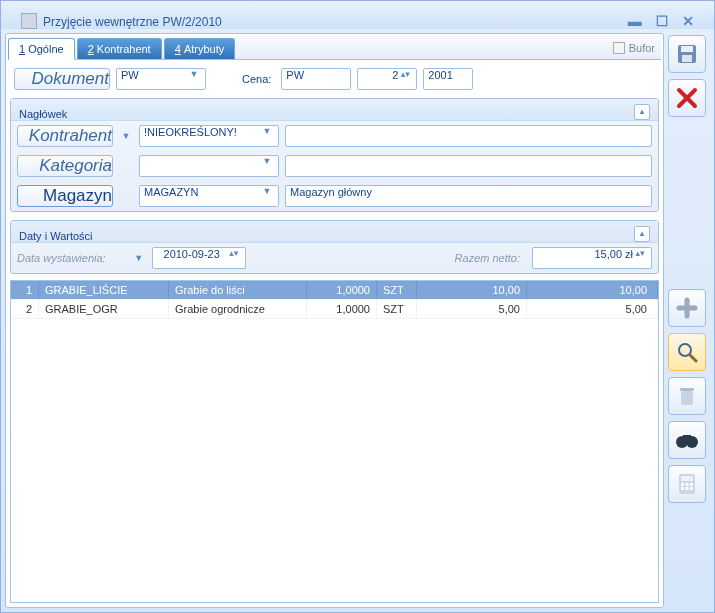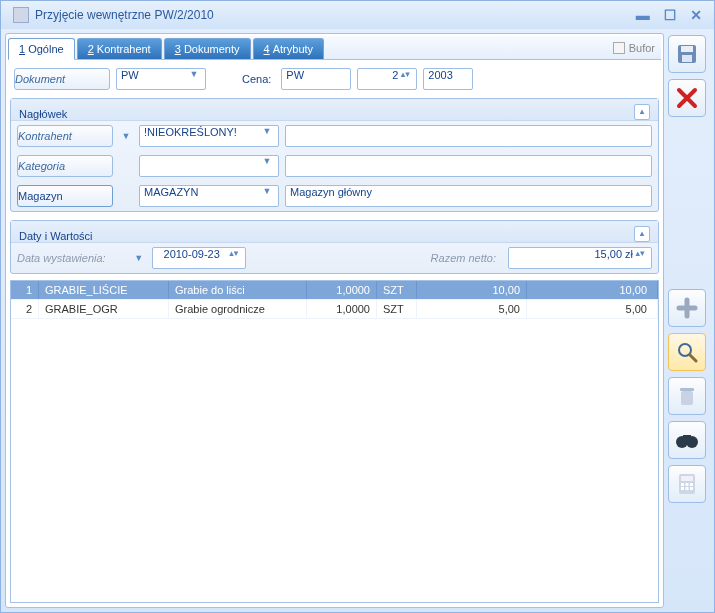--- a/index.html
+++ b/index.html
@@ -1,33 +1,33 @@
 <!DOCTYPE html>
 <html><head>
 <meta charset="utf-8">
 <style>
 *{box-sizing:border-box;margin:0;padding:0}
 body{font-family:Tahoma,Arial,sans-serif;font-size:11px;background:#fff;width:715px;height:613px;overflow:hidden}
 .window{width:715px;height:613px;border:1px solid #8db2e3;background:linear-gradient(#e4eefc,#d6e6f9);display:flex;flex-direction:column}
-.titlebar{height:28px;background:linear-gradient(#e8f1fc,#cfe2f8);display:flex;align-items:center;padding:0 12px;color:#15428b;font-size:12px}
+.titlebar{height:28px;background:linear-gradient(#e8f1fc,#cfe2f8);display:flex;align-items:flex-end;padding:0 20px;color:#15428b;font-size:12px}
 .title-icon{width:16px;height:16px;background:#d0d8e8;border:1px solid #99aacc;margin-right:6px}
 .title-text{flex:1;color:#2a5a9e;font-weight:normal}
 .winbtns{display:flex;gap:14px}
 .winbtn{color:#5a88c4;cursor:pointer;font-size:14px;font-weight:bold}
 .body{flex:1;display:flex;padding:4px;gap:4px}
 .mainpane{flex:1;background:#fff;border:1px solid #a4c1e8;border-radius:3px;display:flex;flex-direction:column;padding:2px}
 .tabbar{display:flex;align-items:center;height:24px;border-bottom:1px solid #a4c1e8;background:linear-gradient(#f7fbff,#e4eefb)}
 .tab{padding:4px 10px;border:1px solid #7aa3d4;border-bottom:none;border-radius:3px 3px 0 0;margin-right:2px;background:linear-gradient(#5c9fdd,#2d72bb);color:#fff;cursor:pointer;position:relative;top:1px}
 .tab.active{background:#fff;color:#15428b;border-bottom:1px solid #fff}
 .tab u{text-decoration:underline}
 .bufor{margin-left:auto;margin-right:6px;color:#888;display:flex;align-items:center;gap:4px}
 .bufor-chk{width:12px;height:12px;border:1px solid #aaa;background:#f5f5f5}
 .section{margin:4px 2px;border:1px solid #a4c1e8;border-radius:3px;background:linear-gradient(#f2f7fe,#e6eef9)}
 .row{display:flex;align-items:center;padding:4px 6px;gap:6px}
-.lblbtn{min-width:96px;height:22px;border:1px solid #9cbde4;border-radius:3px;background:linear-gradient(#fdfdfe,#e8f0fb);color:#3b6aa0;font-style:italic;text-align:left;line-height:20px;cursor:pointer;font-size:11px}
+.lblbtn{min-width:96px;height:22px;border:1px solid #9cbde4;border-radius:3px;background:linear-gradient(#fdfdfe,#e8f0fb);color:#3b6aa0;font-style:italic;text-align:right;line-height:20px;cursor:pointer;font-size:17px}
 .lblbtn.blue{color:#15428b;border-color:#6f9fd2;font-style:normal}
 .input{height:22px;border:1px solid #9cbde4;border-radius:2px;background:#fff;padding:0 4px;color:#15428b;display:flex;align-items:flex-start}
 .dd{width:14px;text-align:center;color:#5a88c4;cursor:pointer;font-size:9px}
 .section-hdr{height:22px;padding:0 8px;display:flex;align-items:flex-end;color:#15428b;background:linear-gradient(#e7effb,#d9e7f8);border-bottom:1px solid #c6d9f0}
 .collapse{margin-left:auto;width:16px;height:16px;border:1px solid #9cbde4;border-radius:2px;background:#fff;text-align:center;line-height:12px;color:#5a88c4;cursor:pointer;font-size:9px}
 .grid{flex:1;margin:2px;border:1px solid #a4c1e8;display:flex;flex-direction:column;background:#fff}
 .ghdr{display:flex;background:linear-gradient(#f4f8fd,#dfeaf7);border-bottom:1px solid #a4c1e8}
 .gh{padding:4px 6px;color:#15428b;border-right:1px solid #c6d9f0}
 .gr{display:flex;border-bottom:1px solid #eef3fa}
 .gc{padding:3px 6px;border-right:1px solid #eef3fa;color:#333}
@@ -40,21 +40,21 @@
 .c-jm{width:40px}
 .c-cena{width:110px;text-align:right}
 .c-war{flex:1;text-align:right;padding-right:10px}
 .sidebar{width:42px;display:flex;flex-direction:column;gap:6px;padding-top:2px}
 .sbtn{width:38px;height:38px;border:1px solid #9cbde4;border-radius:4px;background:linear-gradient(#fdfdfe,#e2edf9);display:flex;align-items:center;justify-content:center;cursor:pointer}
 .sbtn.hl{border-color:#f2c255;background:linear-gradient(#fff7e4,#ffe9a8)}
 .spacer{height:160px}
 .numlbl{color:#15428b;margin-left:30px;margin-right:4px}
 .datelbl{color:#8b9ab0;font-style:italic;margin-right:20px}
 .netlbl{color:#8b9ab0;font-style:italic;margin-left:auto;margin-right:6px}
-.netval{width:144px;text-align:right;padding-right:4px}
+.netval{width:120px;text-align:right;padding-right:4px}
 svg{display:block}
 </style>
 </head>
 <body>
 
 <div class="window">
   <div class="titlebar">
     <div class="title-icon"></div>
     <div class="title-text">Przyjęcie wewnętrzne PW/2/2010</div>
     <div class="winbtns">
@@ -63,21 +63,20 @@
       <span class="winbtn">✕</span>
     </div>
   </div>
 
   <div class="body">
     <div class="mainpane">
 
       <div class="tabbar">
         <div class="tab active"><u>1</u>&nbsp;<span>Ogólne</span></div>
         <div class="tab"><u>2</u>&nbsp;<span>Kontrahent</span></div>
-        <div class="tab"><u>3</u>&nbsp;<span>Dokumenty</span></div>
         <div class="tab"><u>4</u>&nbsp;<span>Atrybuty</span></div>
         <div class="bufor">
           <span class="bufor-chk"></span>
           <span>Bufor</span>
         </div>
       </div>
 
       <div class="row" style="padding-top:8px">
         <div class="lblbtn">Dokument</div>
         <div class="input" style="width:90px">
@@ -86,21 +85,21 @@
         </div>
         <span class="numlbl">Cena:</span>
         <div class="input" style="width:70px">
             <span>PW</span>
           </div>
         <div class="input" style="width:60px;justify-content:flex-end">
           <span style="flex:1;text-align:right">2</span>
           <span class="dd">▴▾</span>
         </div>
         <div class="input" style="width:50px">
-            <span>2003</span>
+            <span>2001</span>
           </div>
       </div>
 
       <div class="section">
         <div class="section-hdr">
           <span>Nagłówek</span>
           <span class="collapse">▴</span>
         </div>
         <div class="row">
           <div class="lblbtn">Kontrahent</div>

